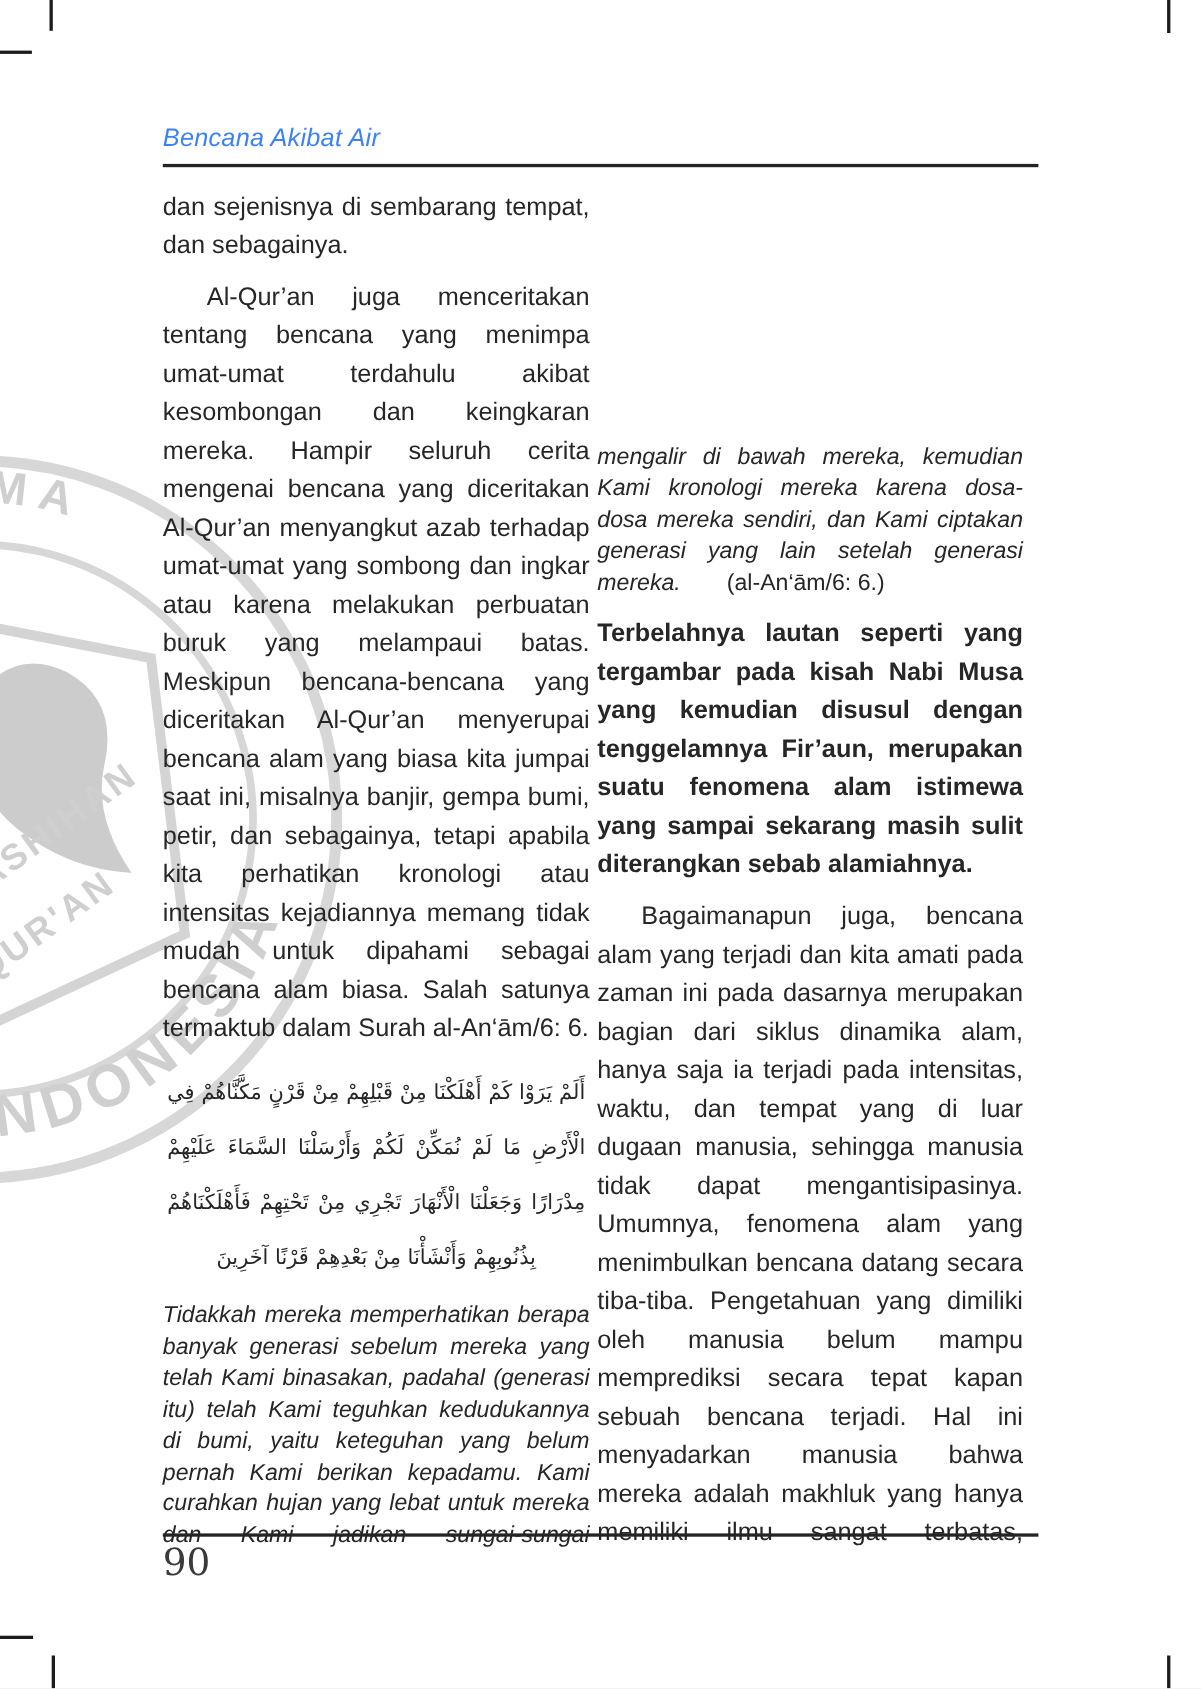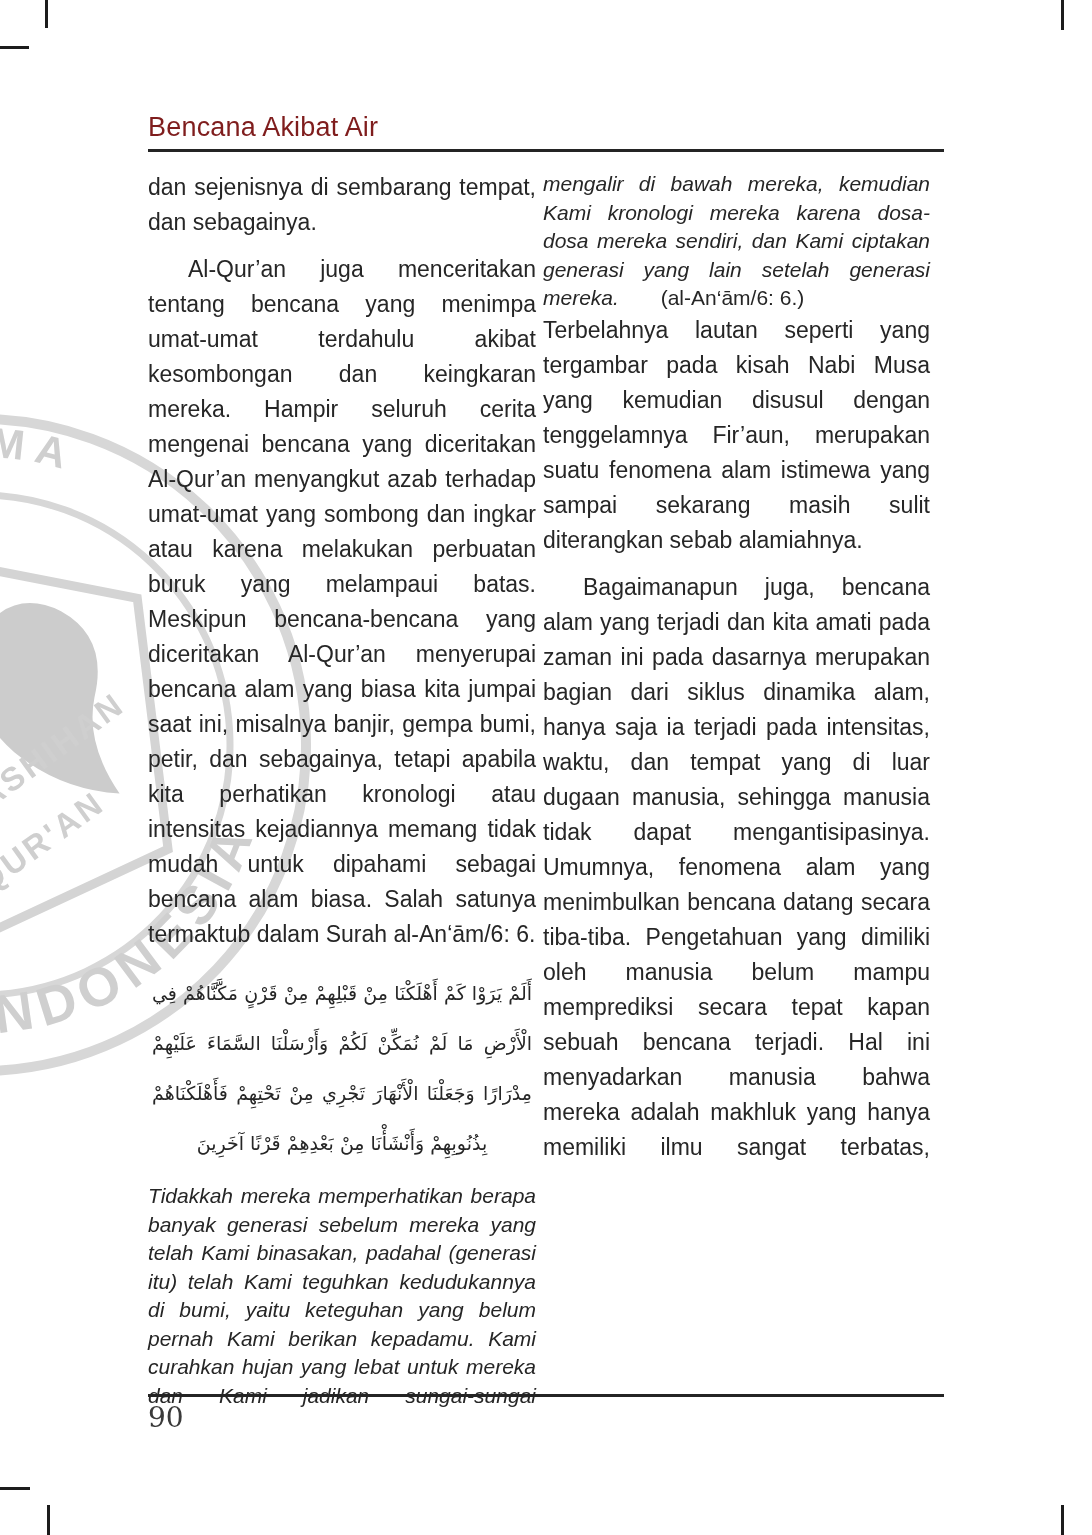--- a/index.html
+++ b/index.html
@@ -13,42 +13,42 @@
   }
   
   .crop{position:absolute;background:#1c1c1c;z-index:3;}
   .crop.tl-v{left:45px;top:0;width:3px;height:28px;}
   .crop.tl-h{left:0;top:46px;width:29px;height:3px;}
   .crop.tr-v{left:1061px;top:0;width:3px;height:30px;}
   .crop.bl-h{left:0;top:1487px;width:30px;height:3px;}
   .crop.bl-v{left:47px;top:1505px;width:3px;height:30px;}
   .crop.br-v{left:1061px;top:1505px;width:3px;height:30px;}
   
-  .header-title{position:absolute;left:148px;top:112px;font-size:27px;letter-spacing:.2px;color:#7f1d1d;z-index:2;}
+  .header-title{position:absolute;left:148px;top:112px;font-size:23px;letter-spacing:.2px;color:#3b82f6;z-index:2;font-style:italic;}
   .header-rule{position:absolute;left:148px;top:149px;width:796px;height:3px;background:#242424;z-index:2;}
   .footer-rule{position:absolute;left:148px;top:1394px;width:796px;height:3px;background:#242424;z-index:2;}
-  .page-number{position:absolute;left:148px;top:1401px;font-family:"DejaVu Serif",serif;font-size:28px;color:#3a3a3a;z-index:2;}
+  .page-number{position:absolute;left:148px;top:1401px;font-family:"DejaVu Serif",serif;font-size:34px;color:#3a3a3a;z-index:2;}
   
   .watermark{position:absolute;left:-360px;top:368px;z-index:1;pointer-events:none;}
   .watermark .ring{fill:none;stroke:#d7d7d7;}
   .watermark .penta{fill:none;stroke:#d4d4d4;stroke-width:9;}
   .watermark .bird{fill:#cccccc;}
   .watermark text{fill:#cfcfcf;font-family:"Liberation Sans",sans-serif;font-weight:bold;}
   
-  .columns{position:absolute;left:148px;top:170px;width:796px;display:flex;gap:7px;z-index:2;}
+  .columns{position:absolute;left:148px;top:170px;width:796px;display:flex;gap:7px;z-index:2;align-items:flex-end;}
   .col{width:388px;}
   .col-right{width:387px;}
   .para{
     margin:0;
     font-size:23px;line-height:35px;
     text-align:justify;
     color:#262626;
   }
   .para.indent{text-indent:40px;margin-top:12px;}
-  .para.mt{margin-top:0;}
+  .para.mt{margin-top:14px;font-weight:bold;}
   .para.last-justify{text-align-last:justify;}
   .para.italic{font-style:italic;font-size:21px;line-height:28.5px;}
   .para.italic .cite-part{font-style:normal;margin-left:36px;}
   .para.arabic{
     direction:rtl;
     font-family:"DejaVu Sans",sans-serif;
     font-size:19px;line-height:50px;
     text-align:justify;text-align-last:center;
     margin:16px 4px 14px;
   }

